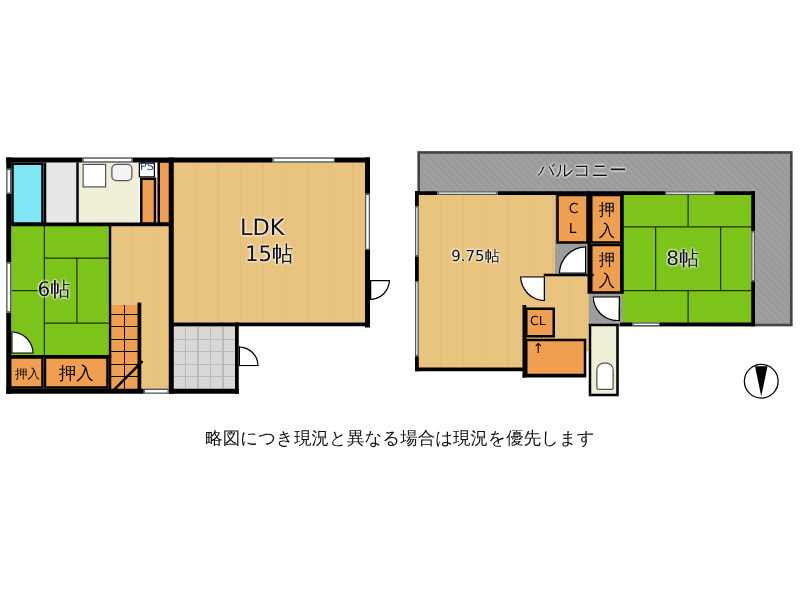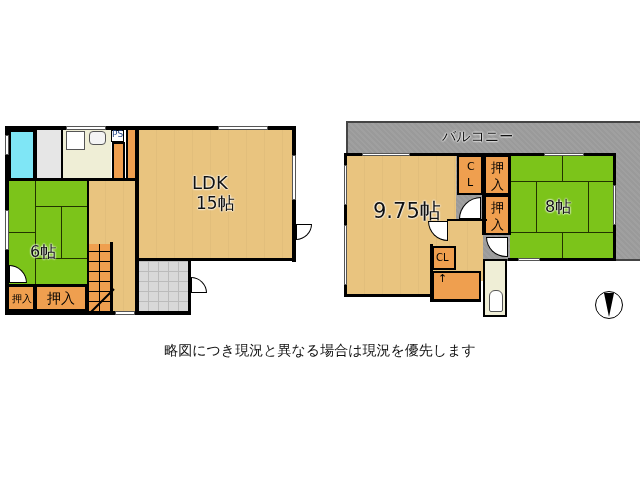--- a/index.html
+++ b/index.html
@@ -39,21 +39,21 @@
   <div class="abs" style="left:118px;top:192px;width:12px;height:20px;border:1px solid #555;border-radius:6px 6px 2px 2px;background:#fff;"></div>
 
   <div class="abs floor-wood" style="left:87px;top:180px;width:50px;height:132px;"></div>
 
   <div class="abs tatami" style="left:9px;top:180px;width:78px;height:105px;"></div>
   <div class="tline" style="left:35px;top:180px;width:1px;height:105px;"></div>
   <div class="tline" style="left:61px;top:206px;width:1px;height:52px;"></div>
   <div class="tline" style="left:35px;top:206px;width:52px;height:1px;"></div>
   <div class="tline" style="left:9px;top:232px;width:26px;height:1px;"></div>
   <div class="tline" style="left:35px;top:258px;width:52px;height:1px;"></div>
-  <span class="label" style="left:30px;top:222px;font-size:16px;margin-top:20px;">6帖</span>
+  <span class="label" style="left:30px;top:222px;font-size:16px;">6帖</span>
   <div class="door" style="left:9px;top:265px;width:18px;height:18px;border-radius:0 18px 0 0;"></div>
 
   <div class="abs closet" style="left:7px;top:285px;width:28px;height:26px;">
     <span style="position:absolute;left:3px;top:5px;font-size:10px;">押入</span>
   </div>
   <div class="abs closet" style="left:35px;top:285px;width:52px;height:26px;">
     <span style="position:absolute;left:10px;top:3px;font-size:14px;">押入</span>
   </div>
 
   <div class="abs" style="left:88px;top:244px;width:24px;height:68px;background:#ef9f4f;background-image:repeating-linear-gradient(0deg,#000 0 1px,transparent 1px 10px),linear-gradient(90deg,transparent 11px,#000 11px 12px,transparent 12px);"></div>
@@ -82,28 +82,28 @@
   <div class="wall" style="left:110px;top:242px;width:3px;height:70px;"></div>
 
   <div class="win" style="left:66px;top:126px;width:40px;height:4px;"></div>
   <div class="win" style="left:218px;top:126px;width:50px;height:4px;"></div>
   <div class="win" style="left:5px;top:135px;width:4px;height:20px;"></div>
   <div class="win" style="left:5px;top:210px;width:4px;height:40px;"></div>
   <div class="win" style="left:292px;top:155px;width:4px;height:45px;"></div>
   <div class="win" style="left:115px;top:311px;width:20px;height:4px;"></div>
 </div>
 
-<div class="abs" style="left:12px;top:0;width:524px;height:330px;">
+<div class="abs" style="left:0;top:0;width:524px;height:330px;">
 
   <div class="abs" style="left:334px;top:121px;width:300px;height:140px;background:#9a9a9a;border:2px solid #444;box-sizing:border-box;background-image:repeating-linear-gradient(45deg,rgba(255,255,255,0.06) 0 2px,transparent 2px 4px);"></div>
   <span class="label" style="left:430px;top:128px;font-size:14px;">バルコニー</span>
 
   <div class="abs floor-wood" style="left:334px;top:155px;width:110px;height:140px;"></div>
   <div class="abs floor-wood" style="left:334px;top:221px;width:86px;height:74px;"></div>
-  <span class="label" style="left:361px;top:197px;font-size:21px;">9.75帖</span>
+  <span class="label" style="left:361px;top:197px;font-size:12px;">9.75帖</span>
 
   <div class="abs floor-wood" style="left:437px;top:221px;width:34px;height:60px;"></div>
 
   <div class="abs closet" style="left:445px;top:155px;width:26px;height:40px;">
     <span style="position:absolute;left:8px;top:3px;font-size:11px;">C</span>
     <span style="position:absolute;left:8px;top:19px;font-size:11px;">L</span>
   </div>
 
   <div class="abs closet" style="left:472px;top:155px;width:26px;height:40px;">
     <span style="position:absolute;left:5px;top:2px;font-size:13px;">押</span>

